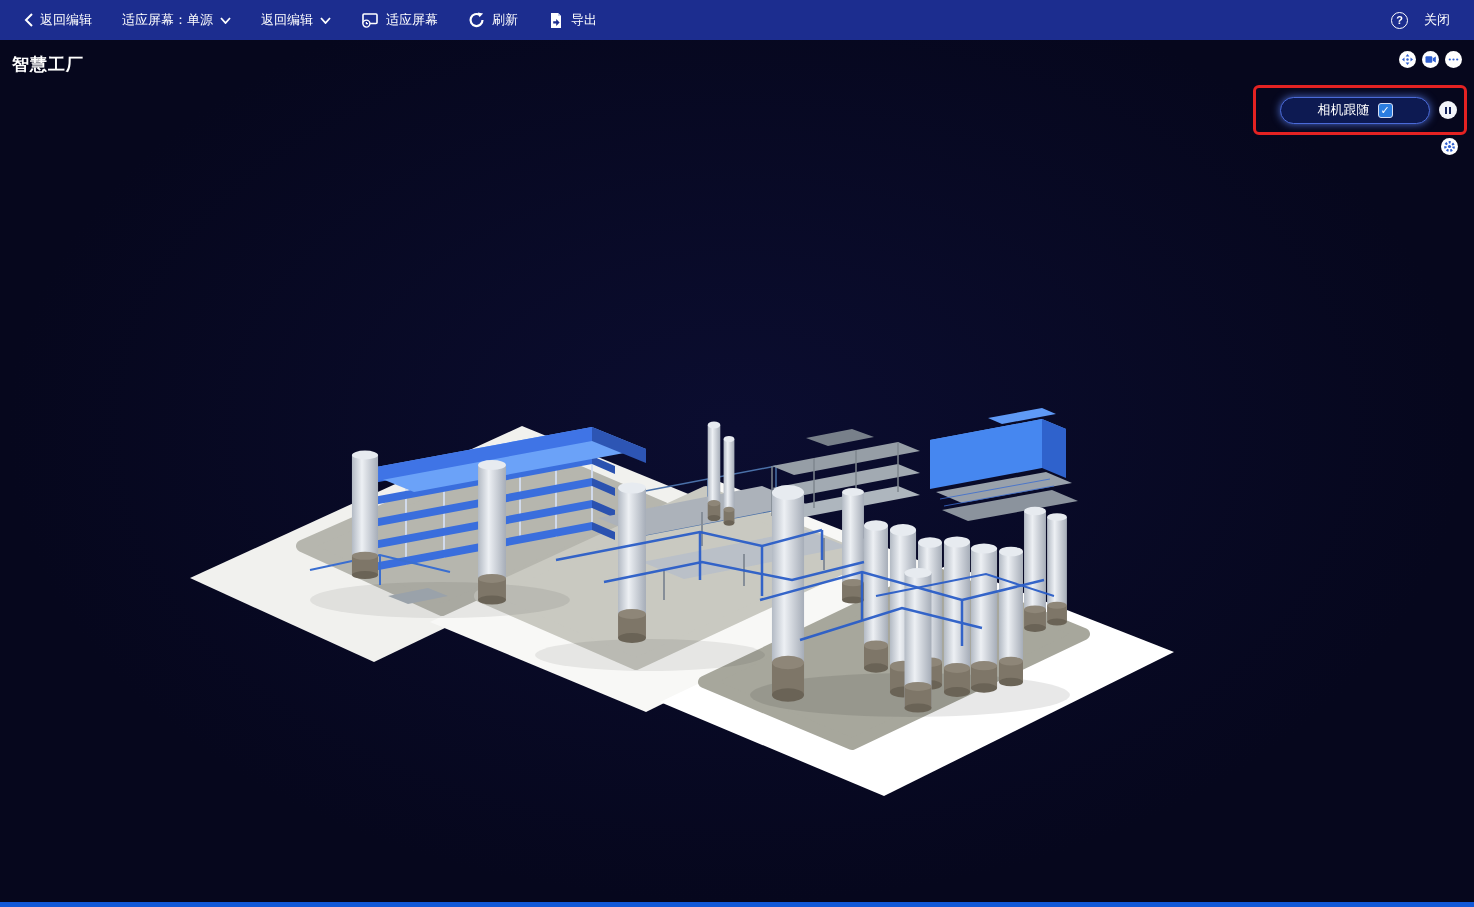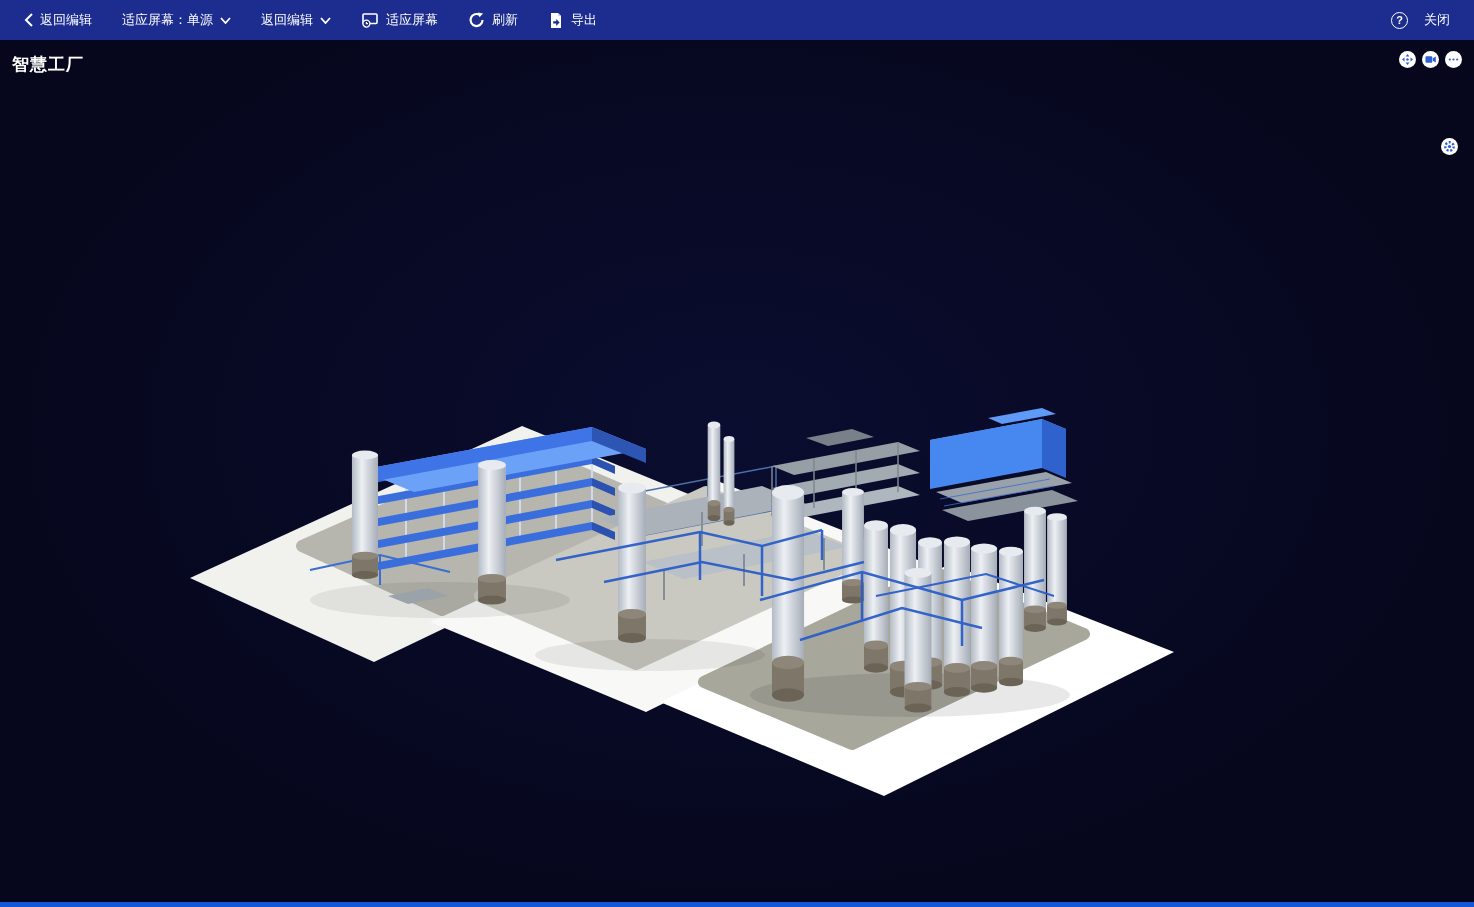--- a/index.html
+++ b/index.html
@@ -130,20 +130,30 @@
     </div>
     <div class="mini-icon">
       <svg width="11" height="11" viewBox="0 0 11 11" fill="#2f5fd0">
         <circle cx="1.8" cy="5.5" r="1.1"></circle>
           <circle cx="5.5" cy="5.5" r="1.1"></circle>
           <circle cx="9.2" cy="5.5" r="1.1"></circle>
       </svg>
     </div>
   </div>
 
+  <div class="red-box">
+    <div class="cam-pill">
+      <span>相机跟随</span>
+      <span class="checkbox">✓</span>
+    </div>
+    <div class="pause-circle">
+      <span class="pause-bar"></span>
+      <span class="pause-bar"></span>
+    </div>
+  </div>
 
   <div class="gear-wrap">
     <svg width="13" height="13" viewBox="0 0 13 13">
       <circle cx="6.5" cy="6.5" r="4.2" fill="none" stroke="#2f5fd0" stroke-width="2.4" stroke-dasharray="2 1.7"></circle>
       <circle cx="6.5" cy="6.5" r="1.6" fill="#2f5fd0"></circle>
     </svg>
   </div>
 
   <svg class="scene-svg" viewBox="0 0 1474 867">
     <defs>

